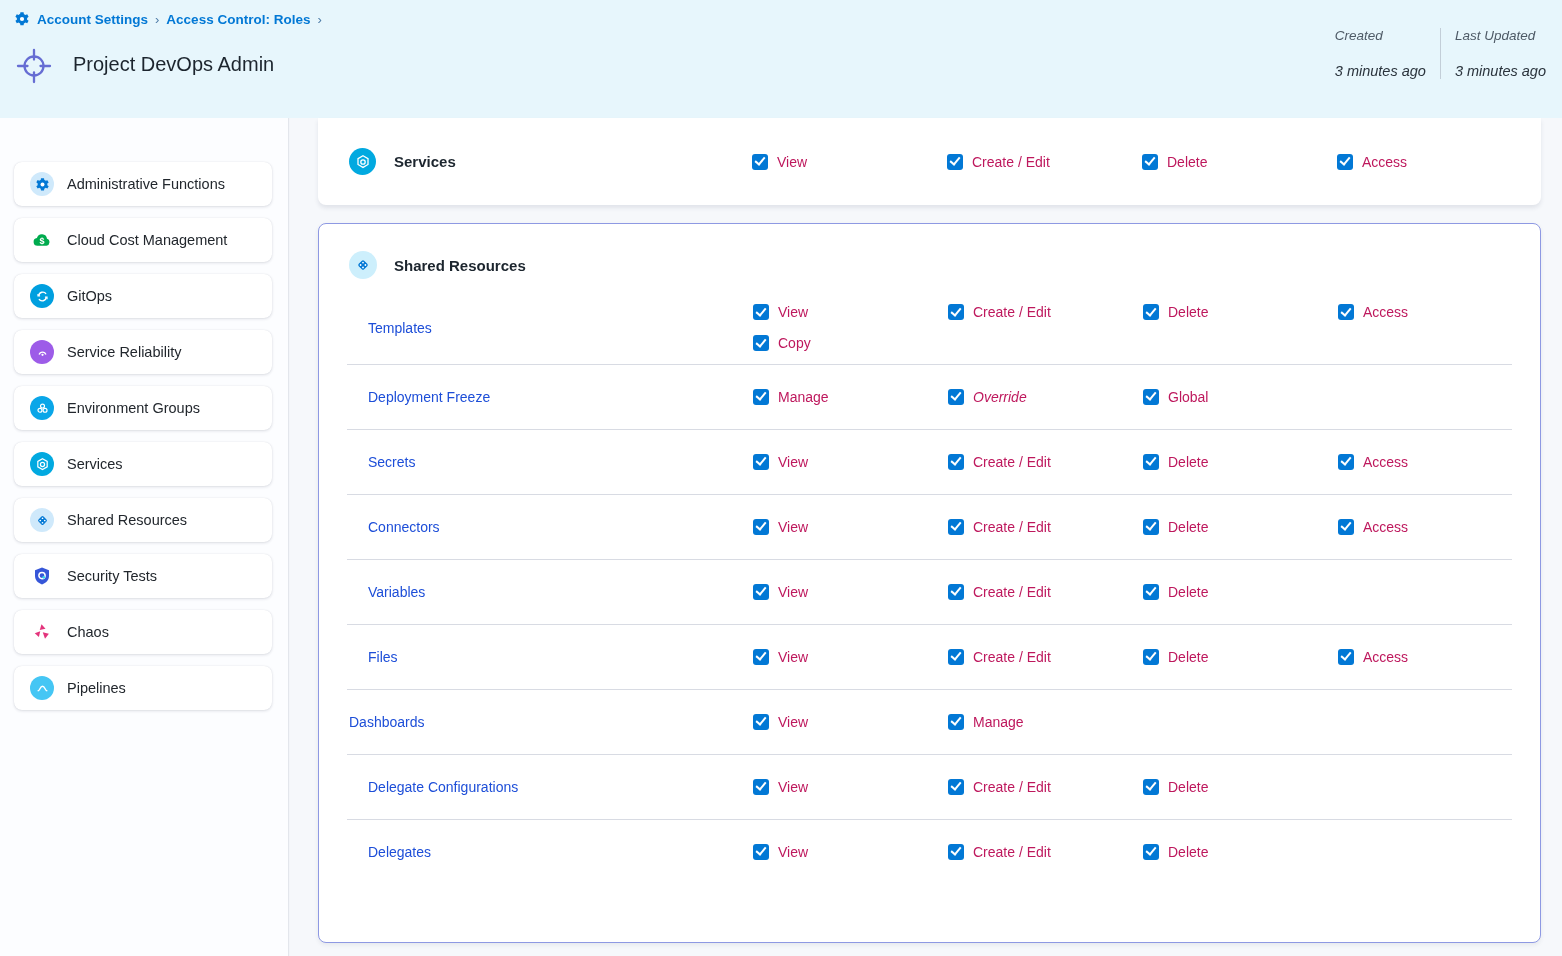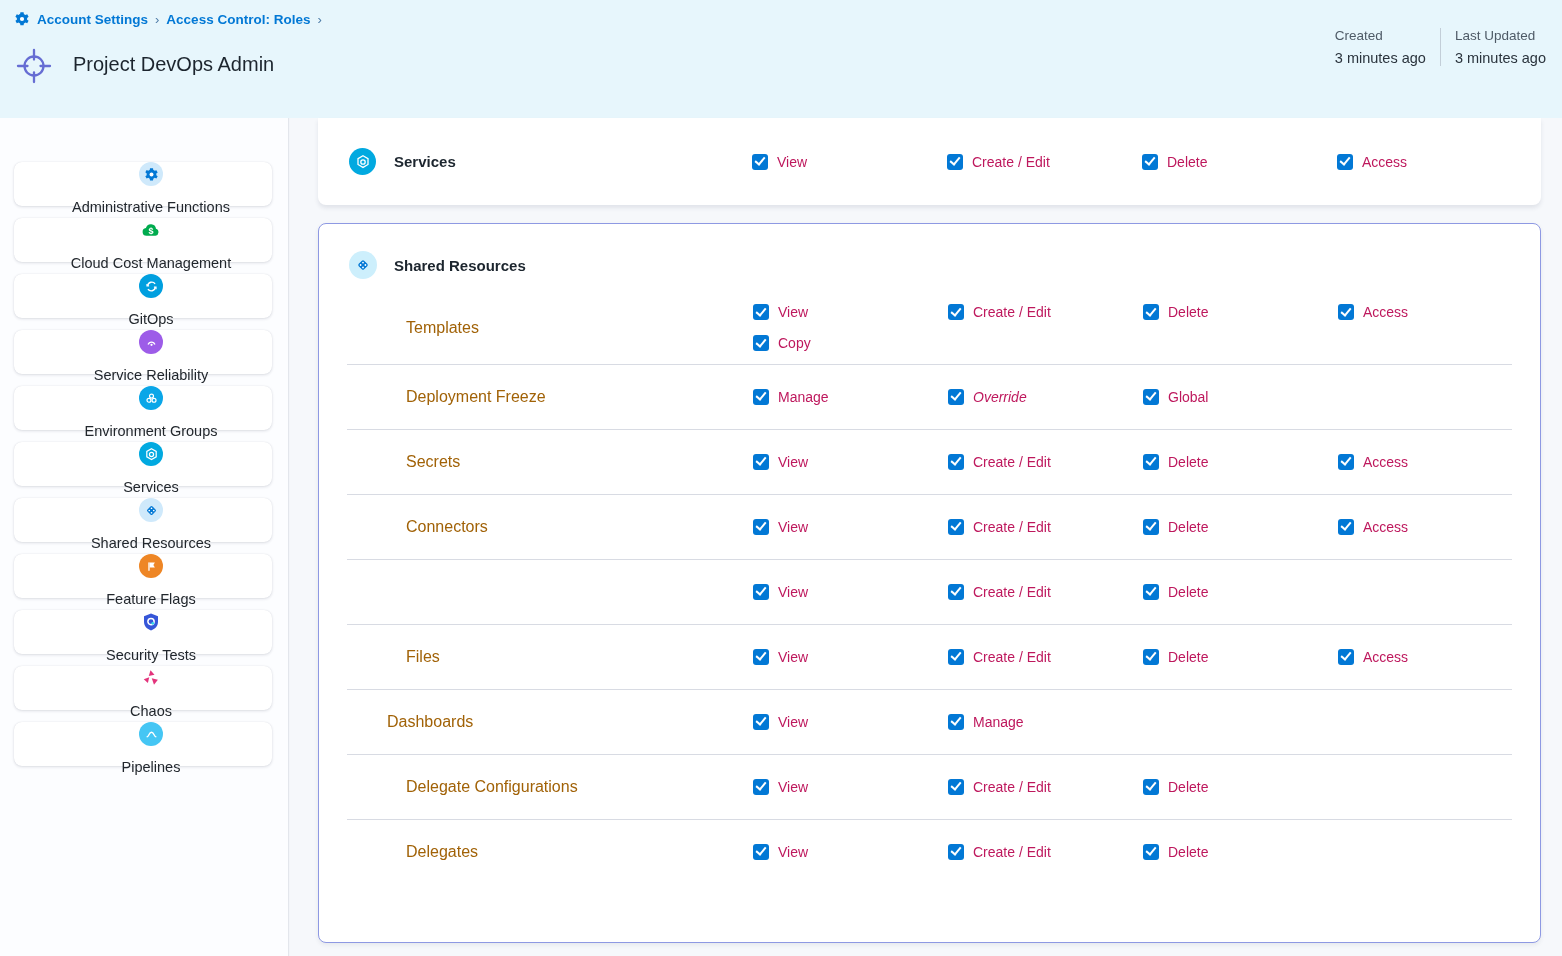--- a/index.html
+++ b/index.html
@@ -10,31 +10,31 @@
   
   .header { position:absolute; top:0; left:0; right:0; height:118px; background:#e7f6fc; }
   .breadcrumb { position:absolute; top:11px; left:14px; display:flex; align-items:center; gap:7px;
                 font-size:13.5px; font-weight:600; }
   .breadcrumb a { color:#0278d5; text-decoration:none; cursor:pointer; }
   .breadcrumb .sep { color:#4e7ca8; font-weight:400; font-size:13px; }
   .crumb-gear { width:16px; height:16px; display:inline-flex; }
   .role-icon { position:absolute; top:45px; left:13px; width:42px; height:42px; }
   .page-title { position:absolute; top:53px; left:73px; font-size:20px; font-weight:500; color:#1c252e; }
   .meta { position:absolute; top:28px; right:16px; display:flex; align-items:stretch; }
-  .meta-col { display:flex; flex-direction:column; gap:7px; }
+  .meta-col { display:flex; flex-direction:column; gap:20px;font-style:italic; }
   .meta-col .lbl { font-size:13.5px; color:#4e5a66; }
   .meta-col .val { font-size:14.5px; color:#2a333c; }
   .meta-divider { width:1px; background:#c3ced8; margin:0 14px; }
 
   
   .sidebar { position:absolute; top:118px; left:0; width:289px; bottom:0; background:#fcfdff;
              border-right:1px solid #e3e6ec; }
   .side-item { height:44px; margin:0 16px 12px 14px; background:#ffffff; border-radius:8px;
                display:flex; align-items:center; padding-left:16px; gap:13px; cursor:pointer;
-               box-shadow:0 1px 3px rgba(25,35,64,.14), 0 0 1px rgba(25,35,64,.12);flex-direction:column; }
+               box-shadow:0 1px 3px rgba(25,35,64,.14), 0 0 1px rgba(25,35,64,.12); }
   .side-item:first-child { margin-top:44px; }
   .side-item .lbl { font-size:14.5px; color:#22272d; }
   .icon-circle { width:24px; height:24px; border-radius:50%; flex:none;
                  display:flex; align-items:center; justify-content:center; }
   .icon-circle svg { width:15px; height:15px; display:block; }
   .icon-circle.bare svg { width:20px; height:20px; }
 
   
   .main { position:absolute; top:118px; left:290px; right:0; bottom:0; background:#f6f8fb; }
   .services-card { margin-left:28px; width:1223px; height:87px; background:#fff;
@@ -48,21 +48,21 @@
   .res-badge svg { width:16px; height:16px; }
 
   .shared-card { margin:18px 0 11px 28px; width:1223px; height:720px; background:#fff;
                  border:1px solid #8e99e3; border-radius:8px; box-shadow:0 2px 4px rgba(40,50,80,.08); }
   .card-head { display:flex; align-items:center; gap:17px; padding:27px 0 0 30px; }
   .rows { margin-top:12px; }
   .perm-row { position:relative; display:grid; grid-template-columns:434px 195px 195px 195px 1fr;
               align-items:center; row-gap:15px; padding:13px 0; min-height:65px; }
   .perm-row + .perm-row::before { content:""; position:absolute; top:0; left:28px; right:28px;
               height:1px; background:#d8dbe3; }
-  .perm-label { padding-left:49px; font-size:16px; color:#a16207;margin-left:38px; }
+  .perm-label { padding-left:49px; font-size:14px; color:#1d4ed8; }
 
   .perm { display:flex; align-items:center; gap:9px; cursor:pointer; }
   .perm .txt { font-size:14px; color:#be185d; }
   .cb { width:16px; height:16px; background:#0278d5; border-radius:3px; position:relative; flex:none; }
   .cb::after { content:""; position:absolute; left:5px; top:1.5px; width:4px; height:8px;
                border:solid #fff; border-width:0 2.2px 2.2px 0; transform:rotate(40deg); }
 </style>
 </head>
 <body>
 
@@ -166,29 +166,20 @@
             <rect x="4.2" y="4.2" width="7.6" height="7.6" rx="1.6" transform="rotate(45 8 8)" fill="currentColor"></rect>
             <circle cx="8" cy="5.6" r=".9" fill="#fff"></circle>
             <circle cx="8" cy="10.4" r=".9" fill="#fff"></circle>
             <circle cx="5.6" cy="8" r=".9" fill="#fff"></circle>
             <circle cx="10.4" cy="8" r=".9" fill="#fff"></circle>
           </svg>
         </span>
         <span class="lbl">Shared Resources</span>
       </div>
       <div class="side-item">
-        <span class="icon-circle" style="background: rgb(238, 134, 37); color: rgb(255, 255, 255);">
-          <svg viewBox="0 0 16 16" fill="currentColor">
-            <rect x="4.6" y="3.4" width="1.4" height="9.4" rx=".7"></rect>
-            <path d="M6 3.8h5.6L10 6.4l1.6 2.6H6z"></path>
-          </svg>
-        </span>
-        <span class="lbl">Feature Flags</span>
-      </div>
-      <div class="side-item">
         <span class="icon-circle bare" style="background: transparent; color: rgb(54, 86, 216);">
           <svg viewBox="0 0 16 16">
             <path d="M8 1.2l5.6 2.1v4.5c0 3.5-2.3 5.8-5.6 6.9-3.3-1.1-5.6-3.4-5.6-6.9V3.3z" fill="currentColor"></path>
             <circle cx="8" cy="7.6" r="2.5" fill="none" stroke="#fff" stroke-width="1.2"></circle>
             <circle cx="9.4" cy="9" r="1.1" fill="#35d6e8"></circle>
           </svg>
         </span>
         <span class="lbl">Security Tests</span>
       </div>
       <div class="side-item">
@@ -325,20 +316,21 @@
             <label class="perm" style="grid-area: 1 / 4;">
               <span class="cb"></span>
               <span class="txt">Delete</span>
             </label>
             <label class="perm" style="grid-area: 1 / 5;">
               <span class="cb"></span>
               <span class="txt">Access</span>
             </label>
           </div>
           <div class="perm-row">
+            <div class="perm-label" style="grid-area: 1 / 1 / span 1;">Variables</div>
             <label class="perm" style="grid-area: 1 / 2;">
               <span class="cb"></span>
               <span class="txt">View</span>
             </label>
             <label class="perm" style="grid-area: 1 / 3;">
               <span class="cb"></span>
               <span class="txt">Create / Edit</span>
             </label>
             <label class="perm" style="grid-area: 1 / 4;">
               <span class="cb"></span>

